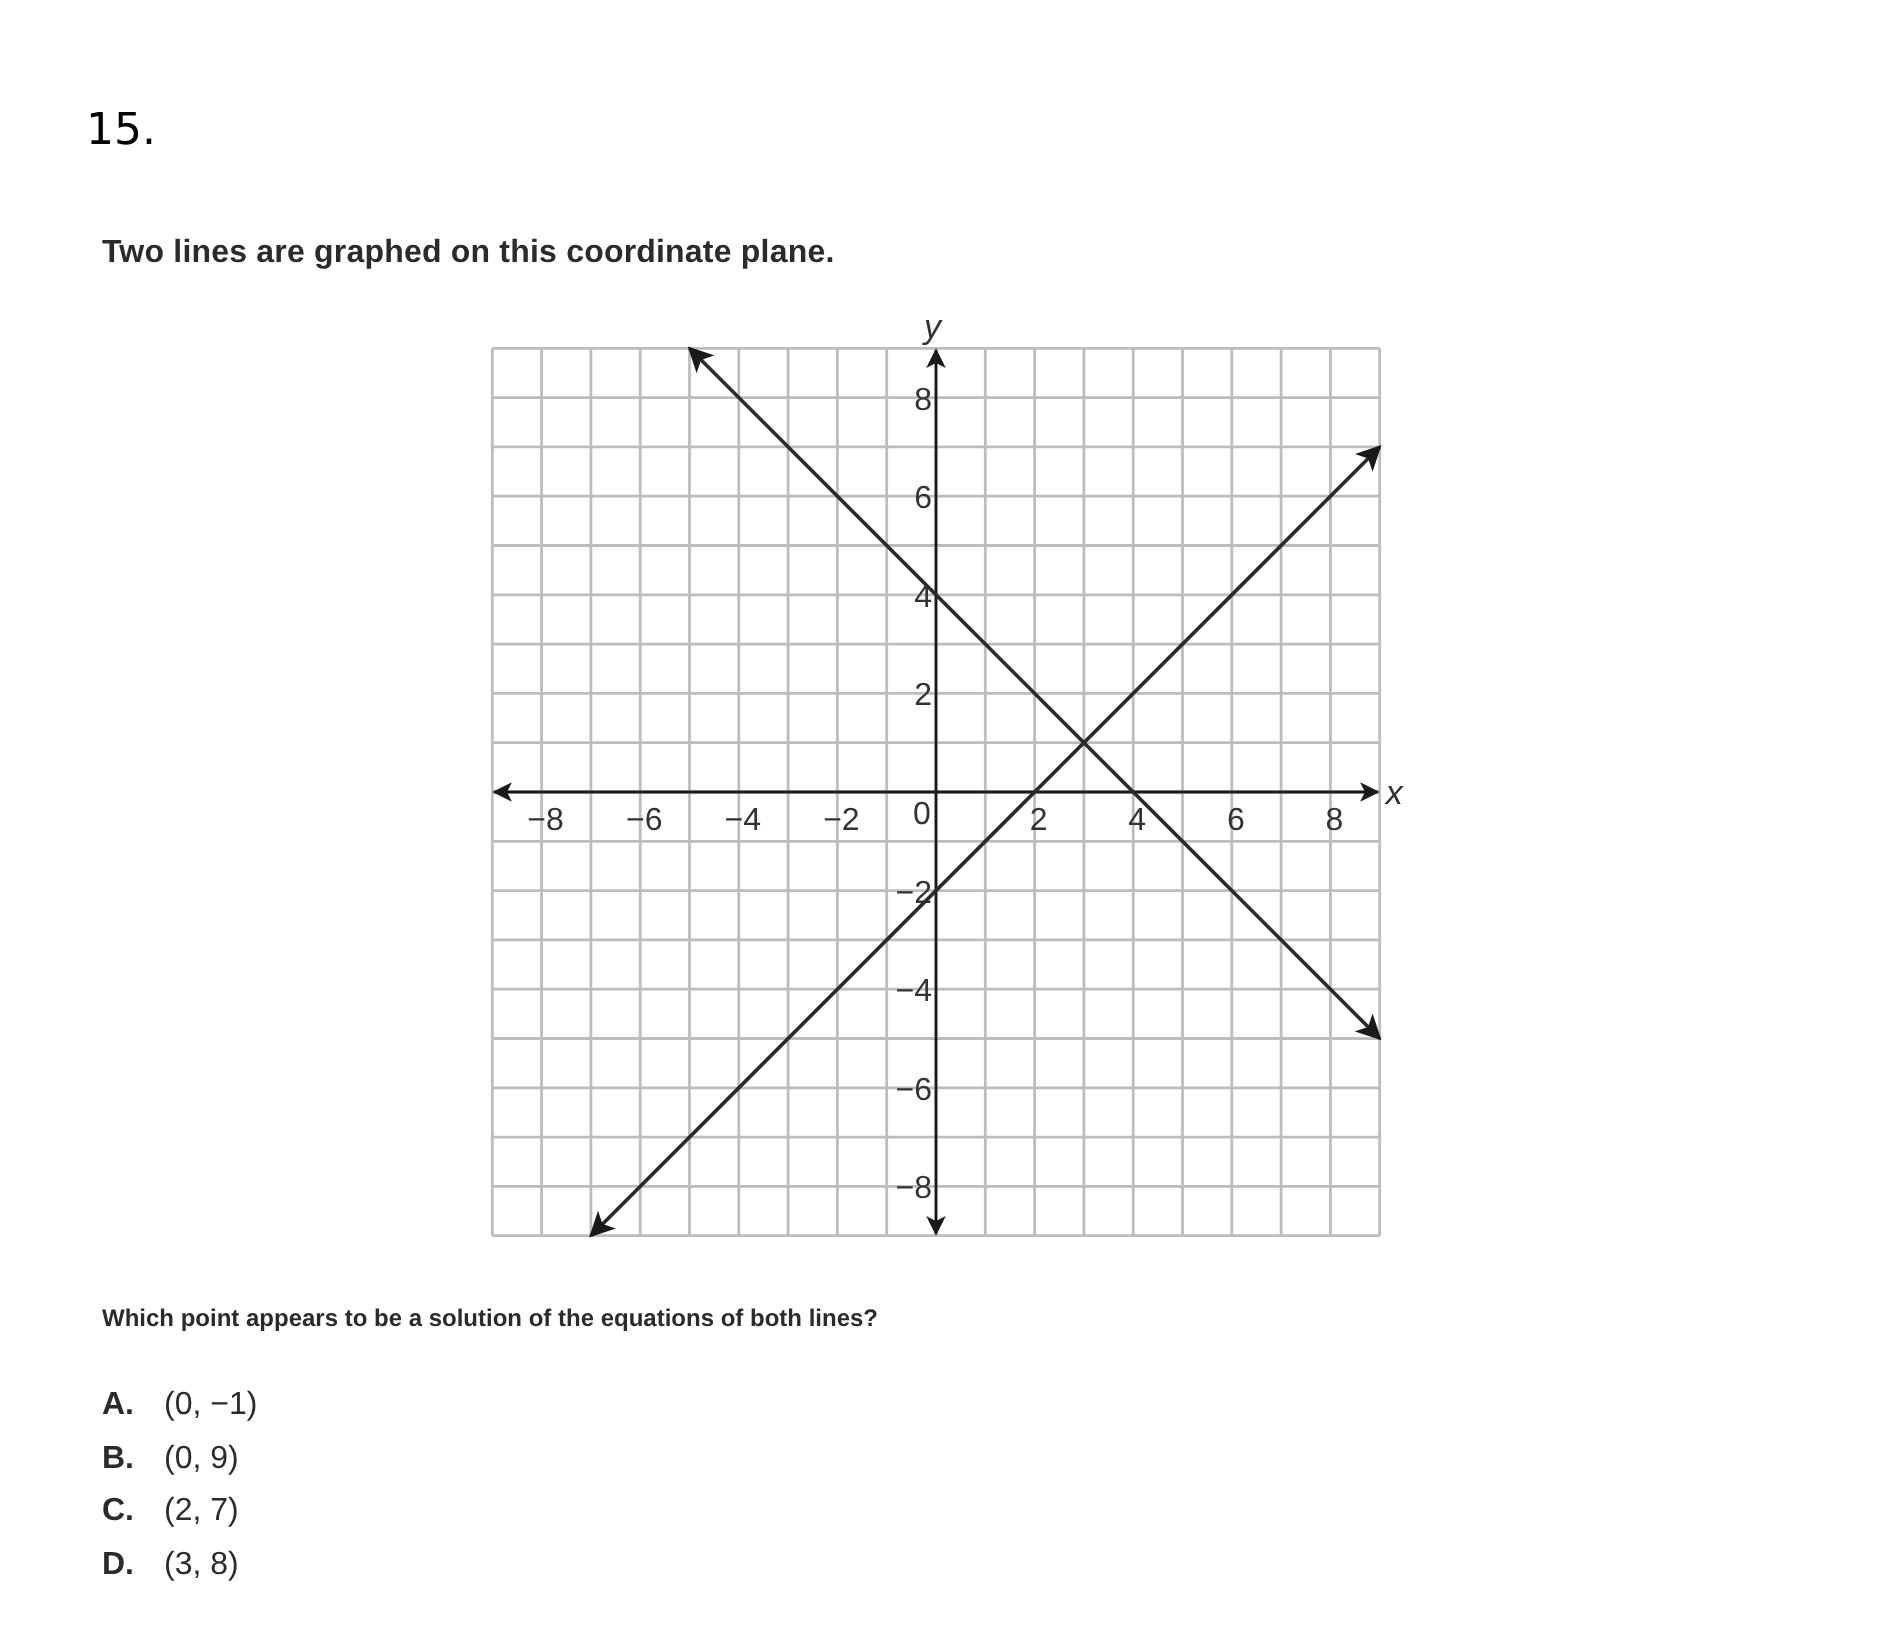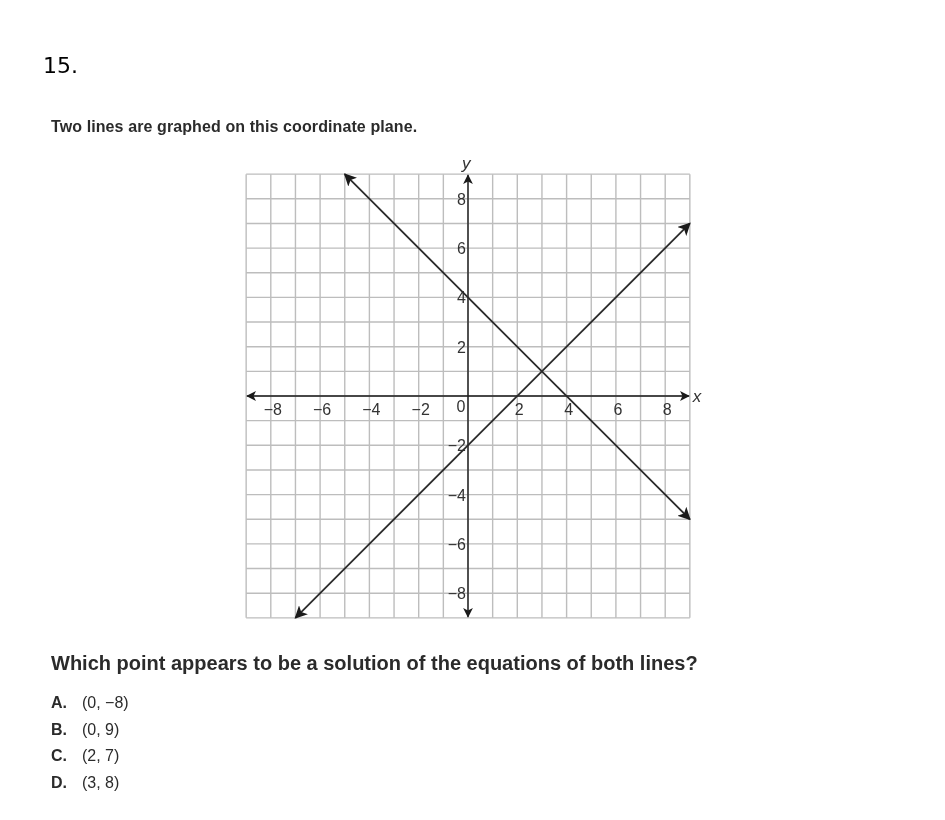--- a/index.html
+++ b/index.html
@@ -10,21 +10,21 @@
   }
   .prompt {
     position: absolute; left: 51px; top: 104px;
     font-family: "Liberation Sans", sans-serif; font-size: 16px; font-weight: bold; color: #2b2b2b;
     letter-spacing: 0.1px;
     margin-top: 14px;
   }
   .graph { position: absolute; left: 0; top: 0; }
   .question {
     position: absolute; left: 51px; top: 652px;
-    font-family: "Liberation Sans", sans-serif; font-size: 20px; font-weight: bold; color: #2b2b2b;
+    font-family: "Liberation Sans", sans-serif; font-size: 12px; font-weight: bold; color: #2b2b2b;
   }
   .choices { position: absolute; left: 51px; top: 690px; margin: 0; padding: 0; list-style: none; }
   .choice {
     font-family: "Liberation Sans", sans-serif; font-size: 16px; color: #2b2b2b;
     height: 26.5px; line-height: 26px; display: flex;
   }
   .choice .letter { font-weight: bold; width: 31px; }
   .choice .value { font-family: "Liberation Sans Narrow", "Liberation Sans", sans-serif; }
   svg text { font-family: "Liberation Sans", sans-serif; }
 </style>
@@ -109,21 +109,21 @@
     </g>
   <text id="xlabel" font-style="italic" font-size="17" fill="#333" x="692.85" y="402">x</text>
   <text id="ylabel" font-style="italic" font-size="17" fill="#333" x="462" y="169.15">y</text>
 </svg>
 
 <div class="question">Which point appears to be a solution of the equations of both lines?</div>
 
 <ul class="choices">
   <li class="choice">
     <span class="letter">A.</span>
-    <span class="value">(0, −8)</span>
+    <span class="value">(0, −1)</span>
   </li>
   <li class="choice">
     <span class="letter">B.</span>
     <span class="value">(0, 9)</span>
   </li>
   <li class="choice">
     <span class="letter">C.</span>
     <span class="value">(2, 7)</span>
   </li>
   <li class="choice">

